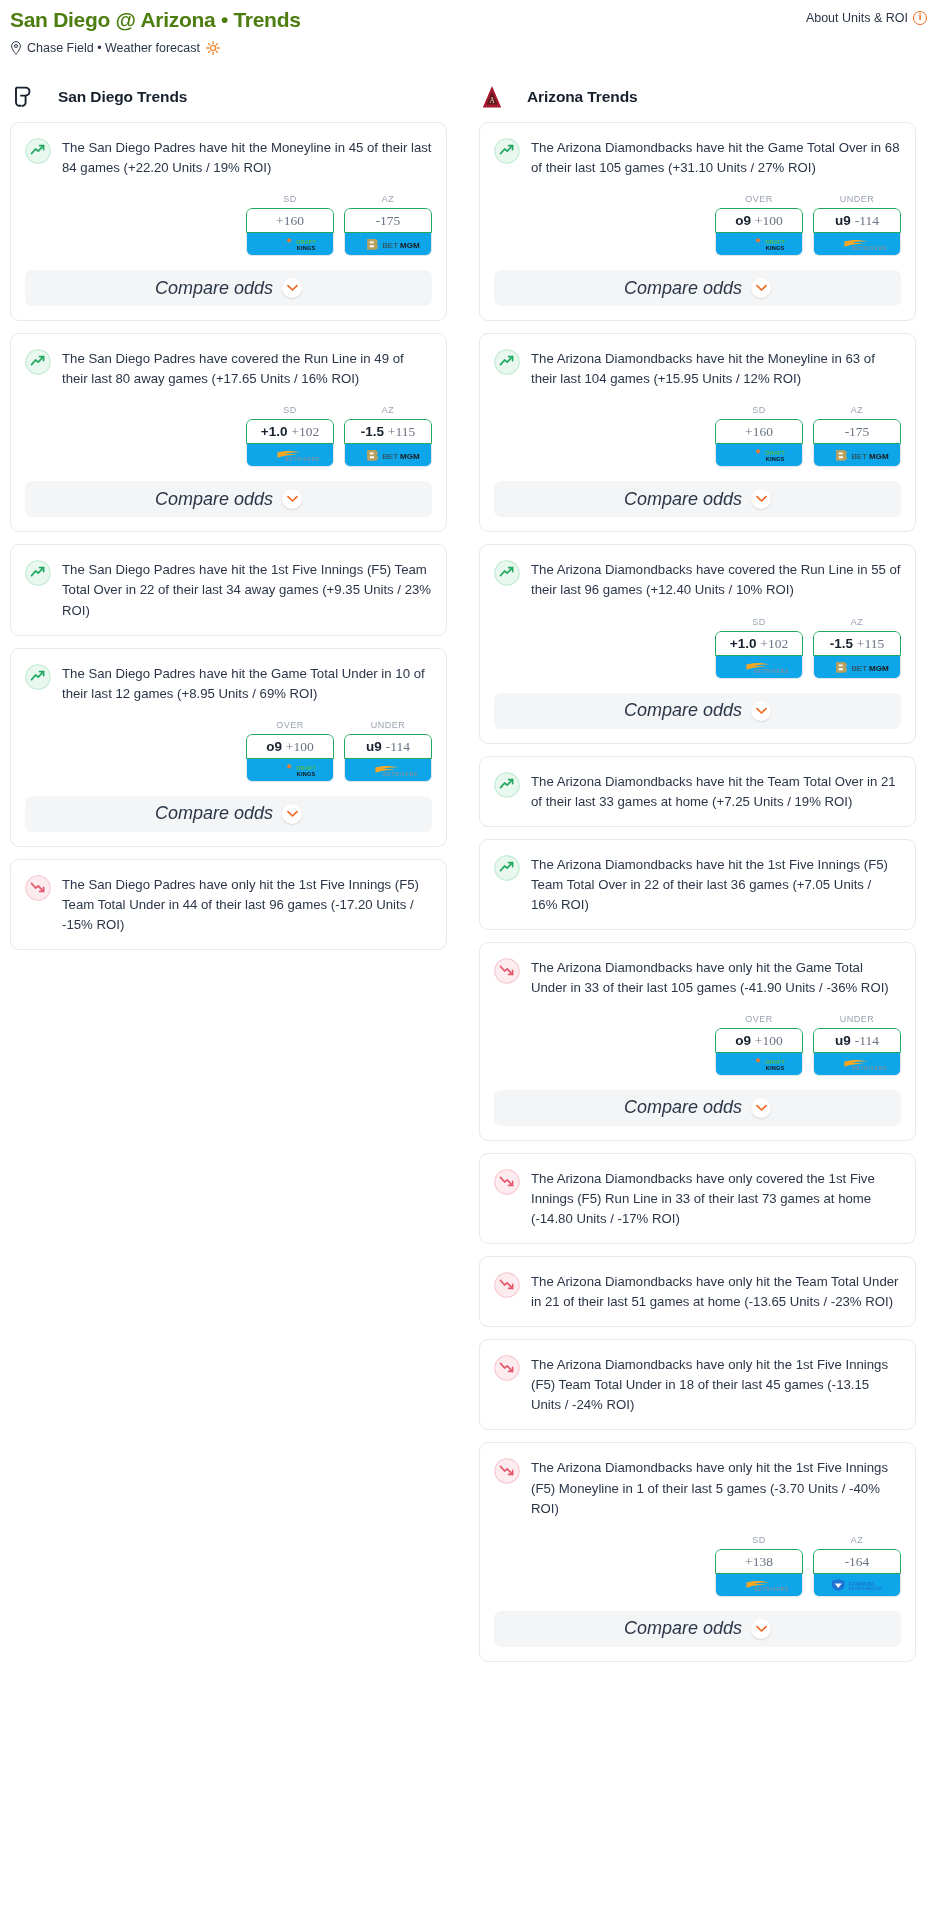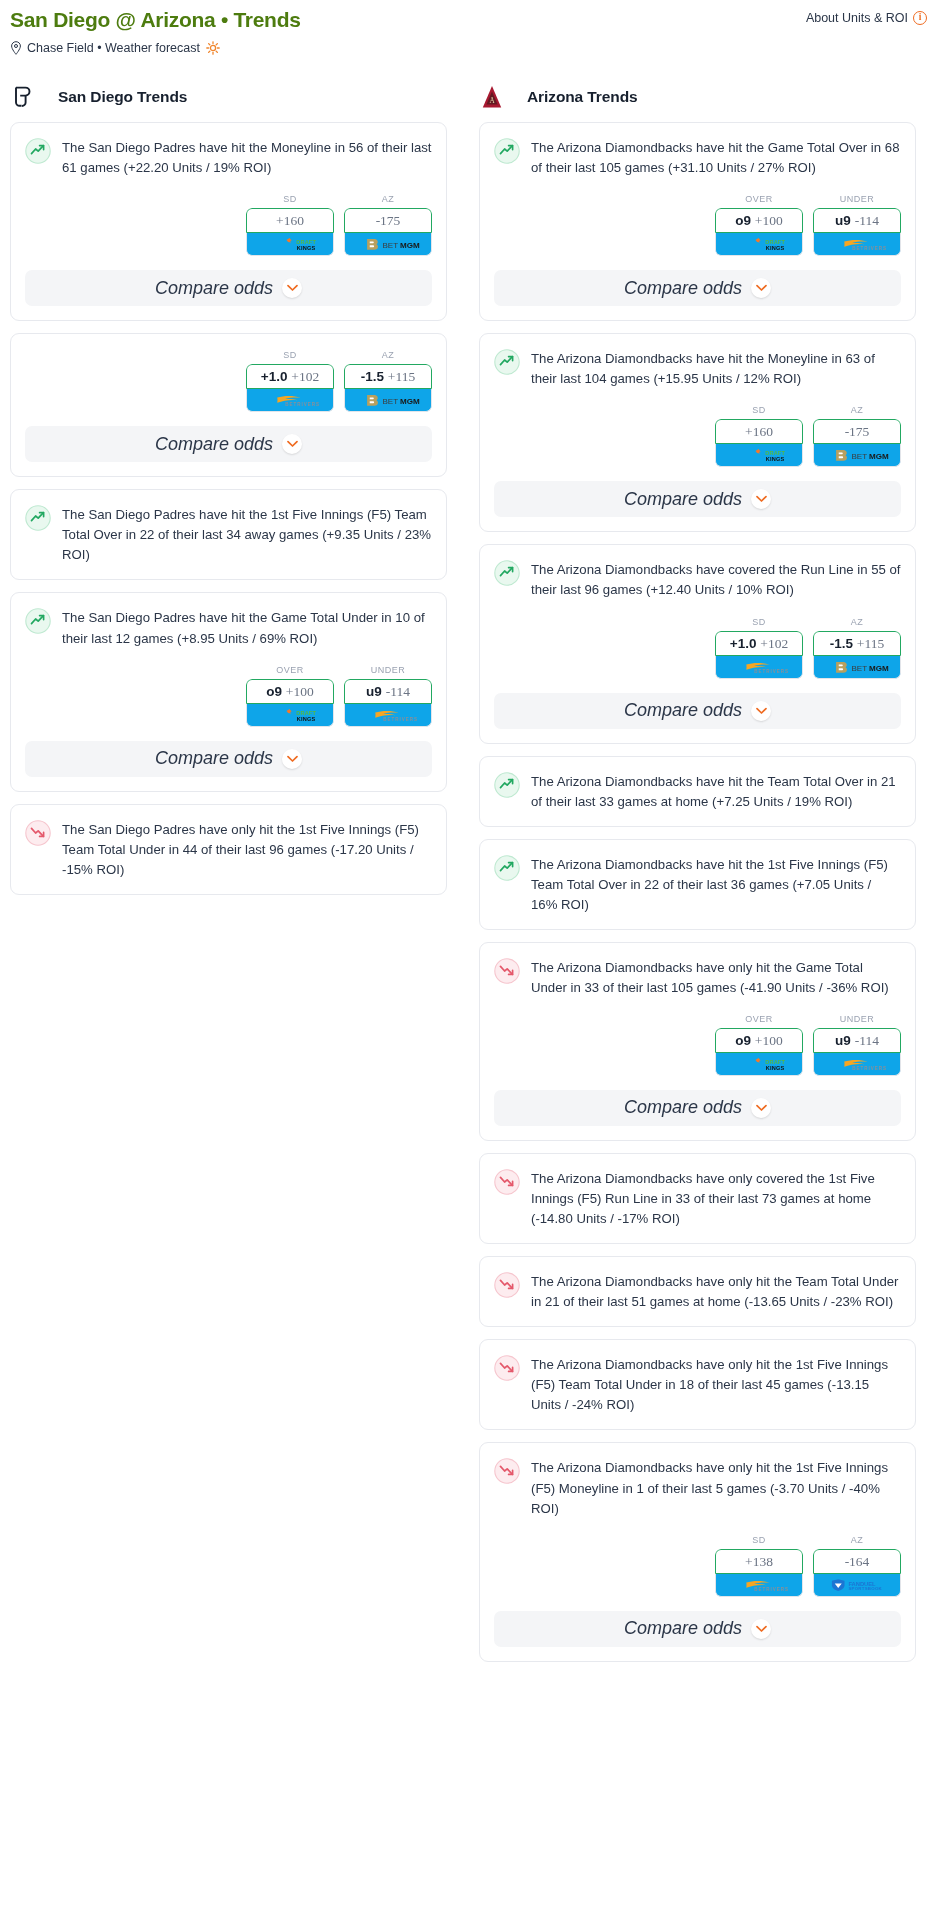--- a/index.html
+++ b/index.html
@@ -138,21 +138,21 @@
     </svg>
       <span class="col-head-title">San Diego Trends</span>
     </div>
         <div class="card">
         <div class="card-body">
           <svg class="trend-icon" viewBox="0 0 26 26">
     <circle cx="13" cy="13" r="12.2" fill="#e9f8ef" stroke="#bfe9d1" stroke-width="1.1"></circle>
     <path d="M6.5 15.6 L10.6 11 L13.2 13.2 L18.4 7.6" fill="none" stroke="#22a861" stroke-width="1.7" stroke-linecap="round" stroke-linejoin="round"></path>
               <path d="M14.6 7.6h4v4" fill="none" stroke="#22a861" stroke-width="1.7" stroke-linecap="round" stroke-linejoin="round"></path>
   </svg>
-          <div class="trend-text">The San Diego Padres have hit the Moneyline in 56 of their last 61 games (+22.20 Units / 19% ROI)</div>
+          <div class="trend-text">The San Diego Padres have hit the Moneyline in 45 of their last 84 games (+22.20 Units / 19% ROI)</div>
         </div>
         <div class="odds-wrap">
             <div class="odds-col">
             <div class="odds-label">SD</div>
             <div class="odds-box">
               <div class="odds-price"><span class="juice">+160</span></div>
               <div class="odds-book">
                   <svg class="book-logo" viewBox="0 0 62 16">
       <path d="M12 1.2 14.4 4 12.6 4.6 13.8 6.4 10.4 5.6 8.6 3.4Z" fill="#f4792b"></path>
       <text x="31" y="8.1" font-size="6.4" font-weight="bold" font-family="Liberation Sans, sans-serif" fill="#53b748" text-anchor="middle" letter-spacing=".2">DRAFT</text>
@@ -179,20 +179,28 @@
           <div class="compare-bar">
            <span class="compare-text">Compare odds</span>
             <span class="chev-circle">
     <svg width="11" height="8" viewBox="0 0 11 8">
       <path d="M1 1.6 5.5 6 10 1.6" fill="none" stroke="#ef6b21" stroke-width="1.7" stroke-linecap="round" stroke-linejoin="round"></path>
     </svg>
             </span>
          </div>
       </div>
         <div class="card">
+        <div class="card-body">
+          <svg class="trend-icon" viewBox="0 0 26 26">
+    <circle cx="13" cy="13" r="12.2" fill="#e9f8ef" stroke="#bfe9d1" stroke-width="1.1"></circle>
+    <path d="M6.5 15.6 L10.6 11 L13.2 13.2 L18.4 7.6" fill="none" stroke="#22a861" stroke-width="1.7" stroke-linecap="round" stroke-linejoin="round"></path>
+              <path d="M14.6 7.6h4v4" fill="none" stroke="#22a861" stroke-width="1.7" stroke-linecap="round" stroke-linejoin="round"></path>
+  </svg>
+          <div class="trend-text">The San Diego Padres have covered the Run Line in 49 of their last 80 away games (+17.65 Units / 16% ROI)</div>
+        </div>
         <div class="odds-wrap">
             <div class="odds-col">
             <div class="odds-label">SD</div>
             <div class="odds-box">
               <div class="odds-price"><span class="spread">+1.0</span> <span class="juice">+102</span></div>
               <div class="odds-book">
                   <svg class="book-logo" viewBox="0 0 70 16">
       <path d="M6 5.2c8-2.4 18-2.6 27 .2-6.4-.5-12.6-.2-18 1.4 5.6-.2 10.4.2 14.6 1.4-9-.9-17 .4-23.6 3 .4-2.4 .4-4.4 0-6Z" fill="#f5a623"></path>
       <text x="35" y="14.6" font-size="5.2" font-weight="bold" letter-spacing="1.1" font-family="Liberation Sans, sans-serif" fill="#8a8f98" text-anchor="middle">BETRIVERS</text>
     </svg>

